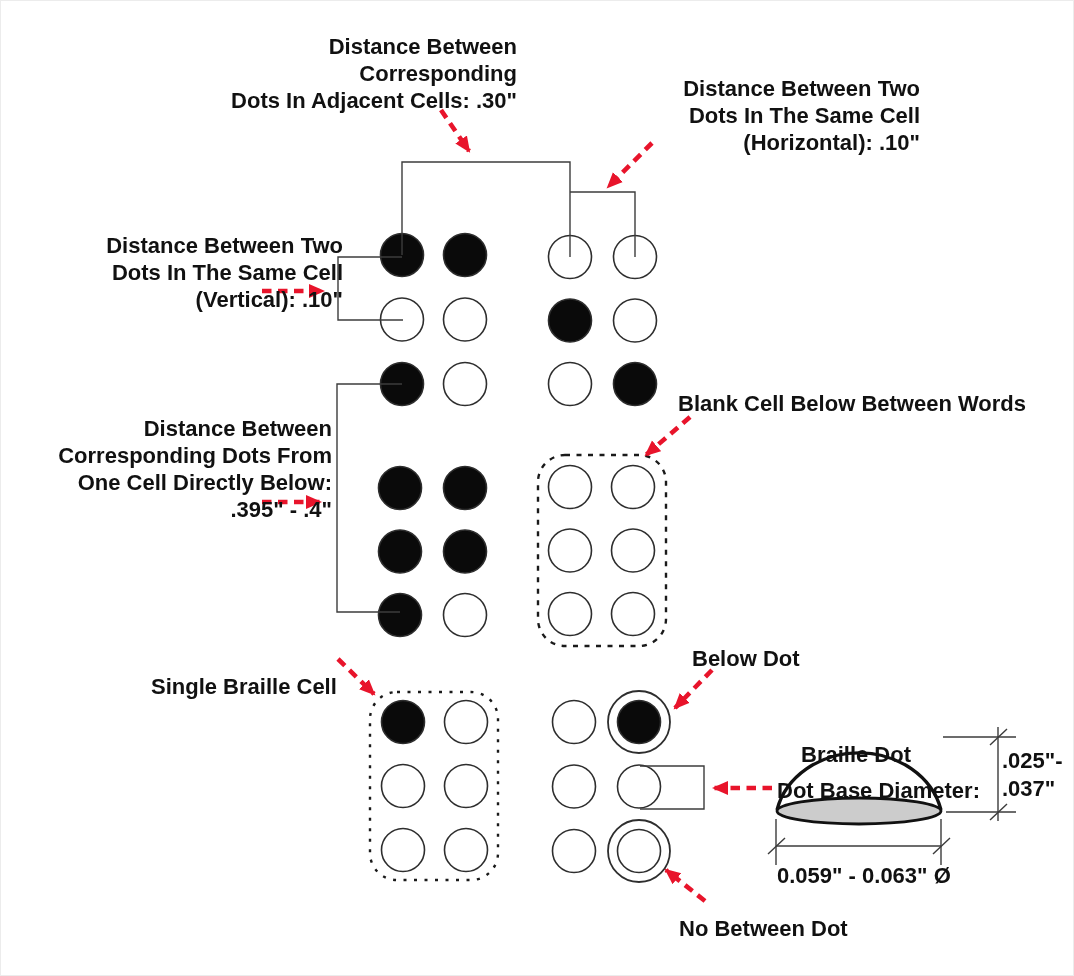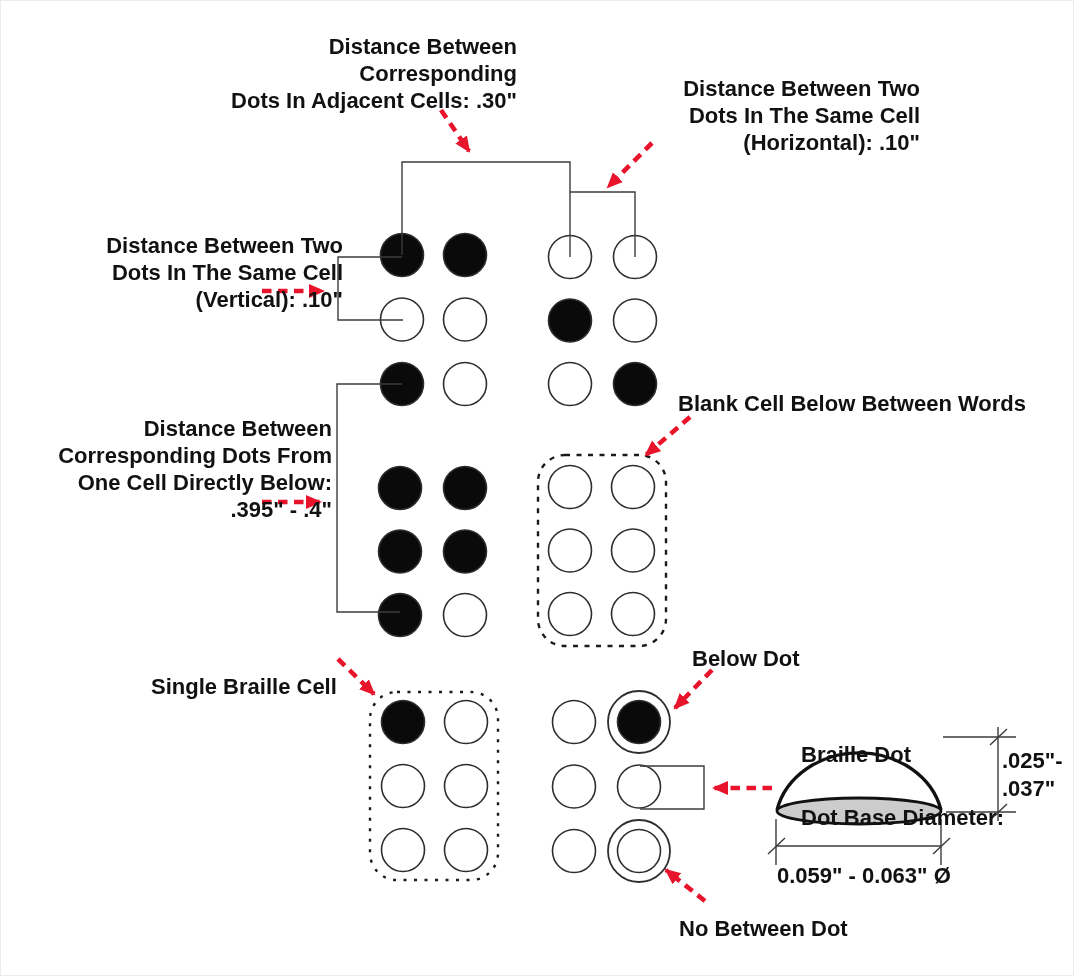--- a/index.html
+++ b/index.html
@@ -119,17 +119,17 @@
 Dots In The Same Cell
 (Vertical): .10"</div>
 <div class="lbl center" style="left:-8px;top:415px;width:340px;">Distance Between
 Corresponding Dots From
 One Cell Directly Below:
 .395" - .4"</div>
 <div class="lbl nowrap" style="left:678px;top:390px;">Blank Cell Below Between Words</div>
 <div class="lbl nowrap" style="left:151px;top:633px;margin-top:40px;">Single Braille Cell</div>
 <div class="lbl nowrap" style="left:692px;top:645px;">Below Dot</div>
 <div class="lbl nowrap" style="left:801px;top:693px;margin-top:48px;">Braille Dot</div>
-<div class="lbl nowrap" style="left:777px;top:804px;margin-left:24px;">Dot Base Diameter:</div>
+<div class="lbl nowrap" style="left:777px;top:777px;">Dot Base Diameter:</div>
 <div class="lbl tight" style="left:1002px;top:747px;">.025"-
 .037"</div>
 <div class="lbl nowrap" style="left:777px;top:862px;">0.059" - 0.063" Ø</div>
 <div class="lbl nowrap" style="left:679px;top:915px;">No Between Dot</div>
 
 </body></html>

